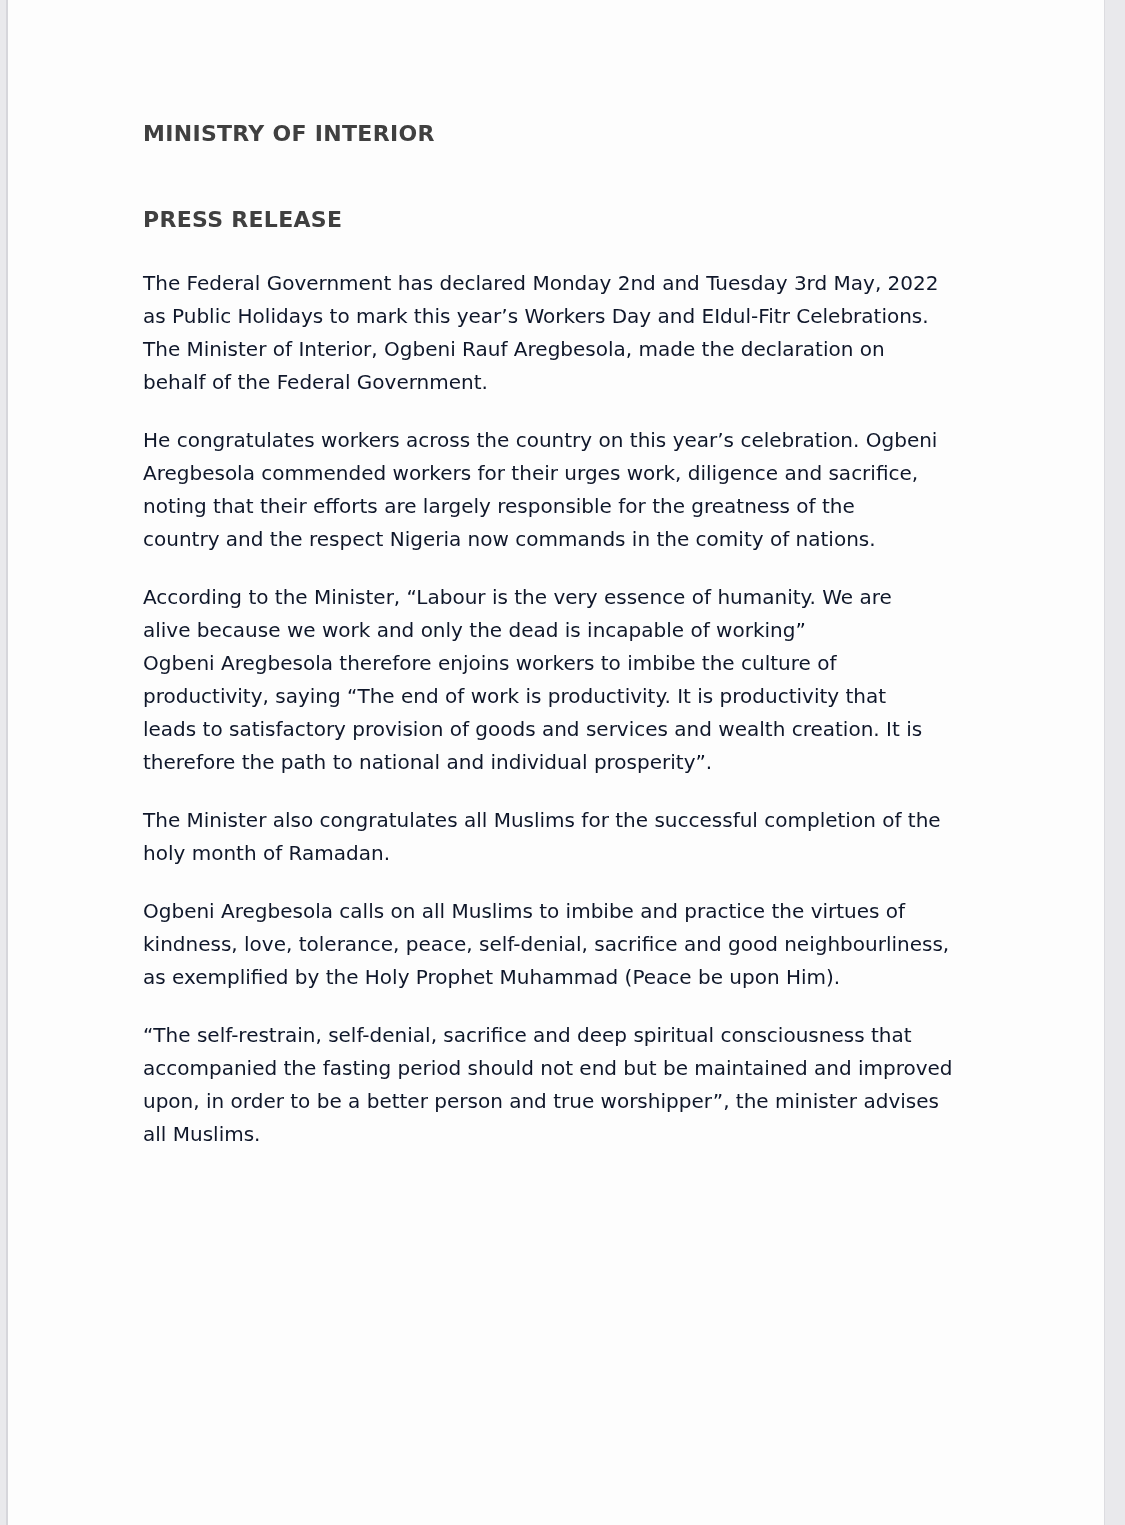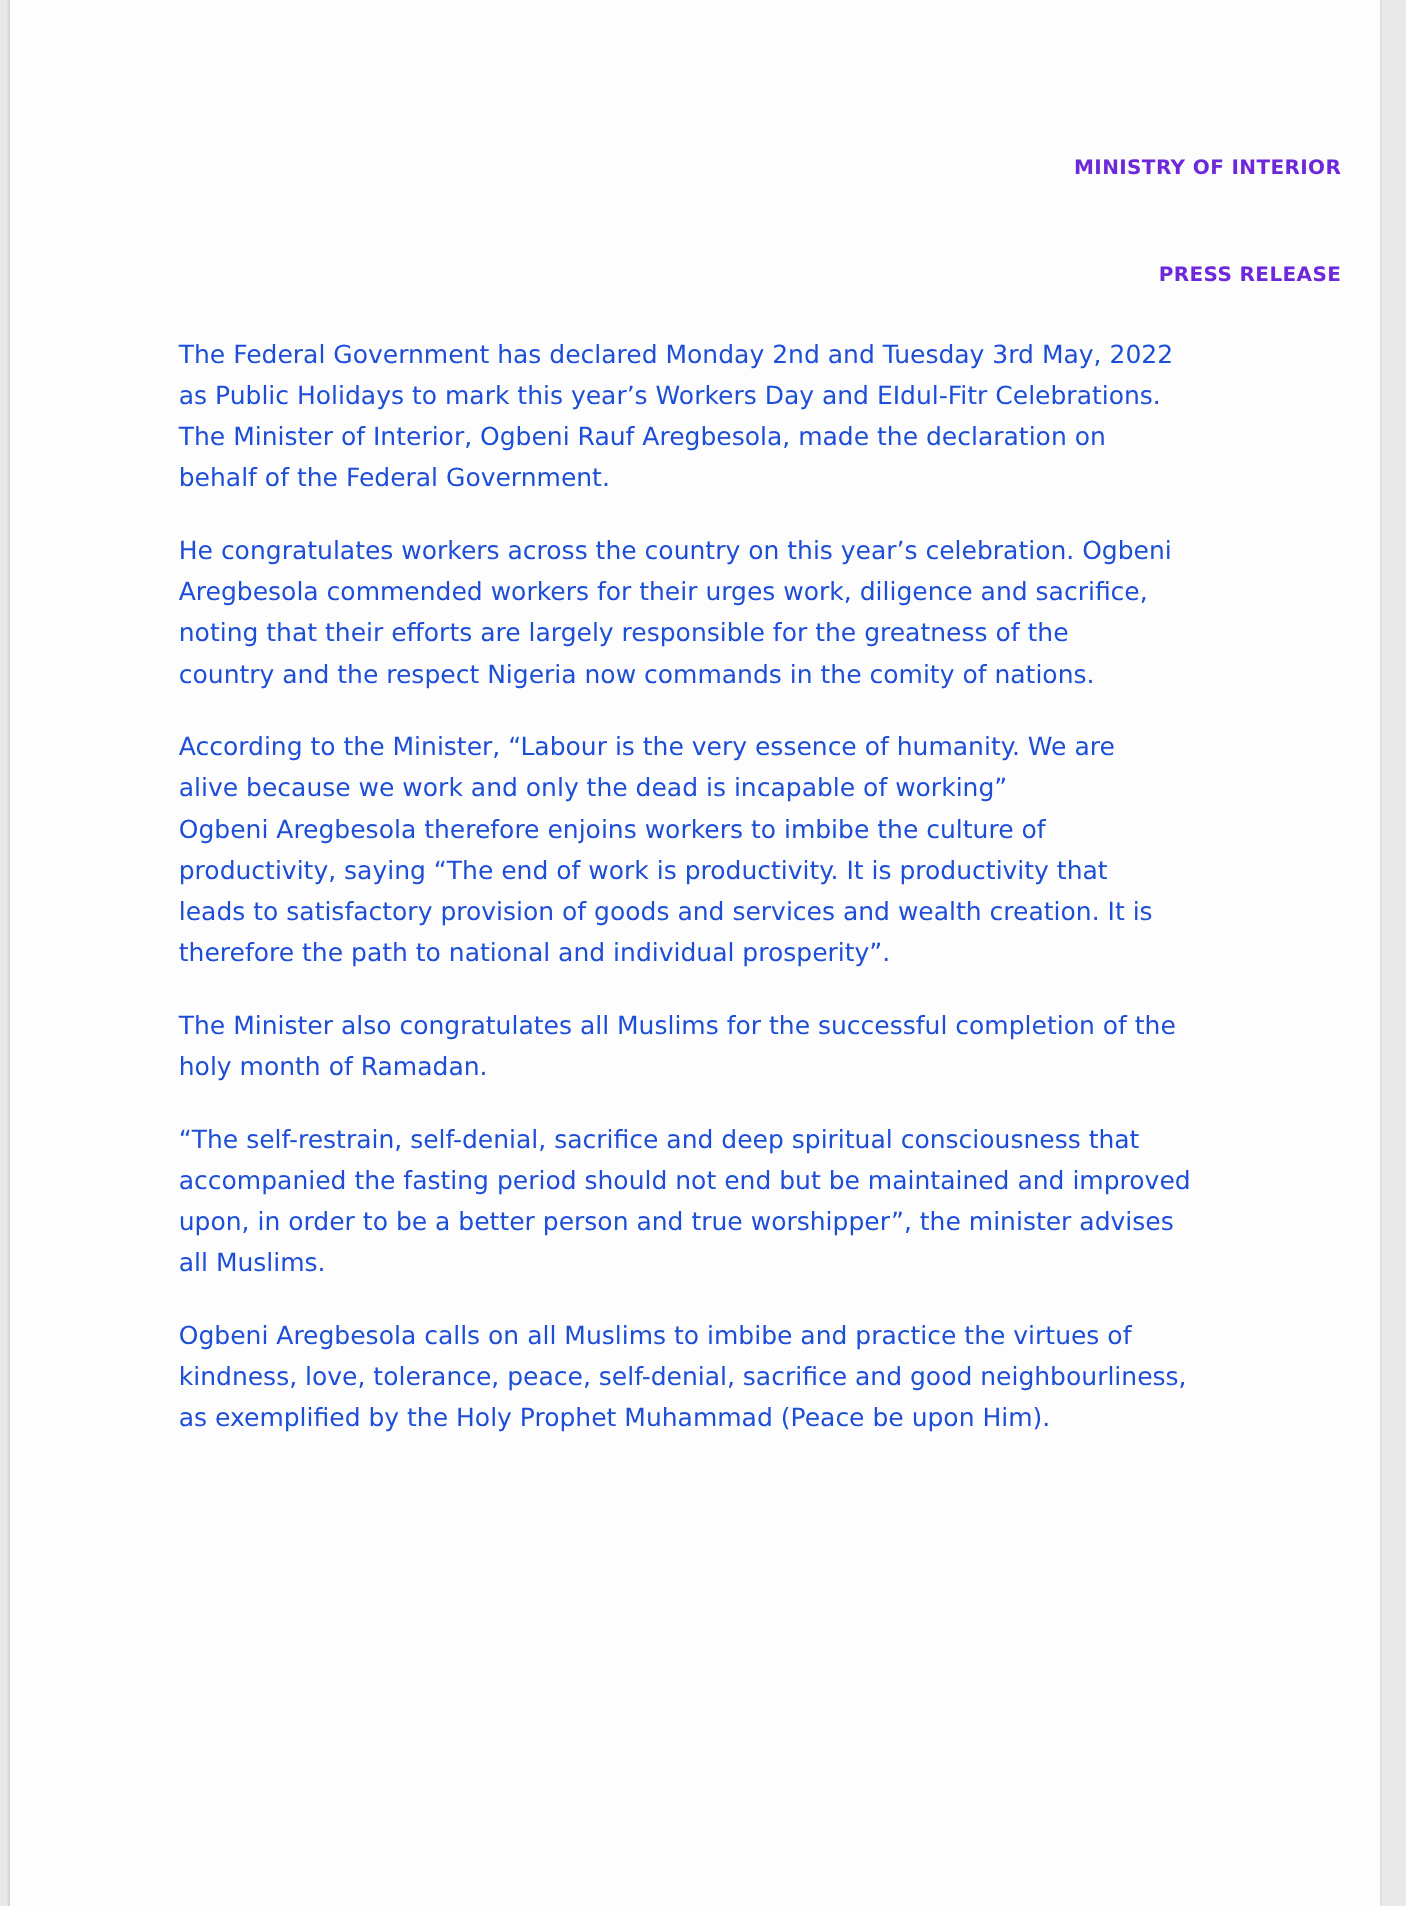--- a/index.html
+++ b/index.html
@@ -39,37 +39,36 @@
     position: absolute;
     top: 121px;
     left: 143px;
     width: 930px;
     color: #212121;
   }
 
   .ministry,
   .press,
   .headline {
-    font-size: 16px;
+    font-size: 22px;
     font-weight: bold;
     letter-spacing: 0.3px;
     white-space: pre-line;
-    color: #6d28d9;
-    text-align: right;
+    color: #404040;
   }
 
   .ministry { line-height: 26px; }
   .press    { line-height: 26px; margin-top: 60px; }
   .headline { line-height: 31px; margin-top: 34px; }
 
   .body-paragraph {
     font-size: 20px;
     line-height: 33px;
     white-space: pre;
-    color: #1d4ed8;
+    color: #0f172a;
     margin-top: 25px;
   }
   .body-paragraph.first {
     margin-top: 34px;
   }
 </style>
 </head>
 <body>
 
 <div class="page">
@@ -96,22 +95,22 @@
 alive because we work and only the dead is incapable of working”
 Ogbeni Aregbesola therefore enjoins workers to imbibe the culture of
 productivity, saying “The end of work is productivity. It is productivity that
 leads to satisfactory provision of goods and services and wealth creation. It is
 therefore the path to national and individual prosperity”.</p>
 
 
     <p class="body-paragraph">The Minister also congratulates all Muslims for the successful completion of the
 holy month of Ramadan.</p>
 
+    <p class="body-paragraph">Ogbeni Aregbesola calls on all Muslims to imbibe and practice the virtues of
+kindness, love, tolerance, peace, self-denial, sacrifice and good neighbourliness,
+as exemplified by the Holy Prophet Muhammad (Peace be upon Him).</p>
+
     <p class="body-paragraph">“The self-restrain, self-denial, sacrifice and deep spiritual consciousness that
 accompanied the fasting period should not end but be maintained and improved
 upon, in order to be a better person and true worshipper”, the minister advises
 all Muslims.</p>
-
-    <p class="body-paragraph">Ogbeni Aregbesola calls on all Muslims to imbibe and practice the virtues of
-kindness, love, tolerance, peace, self-denial, sacrifice and good neighbourliness,
-as exemplified by the Holy Prophet Muhammad (Peace be upon Him).</p>
   </div>
 </div>
 
 </body></html>

